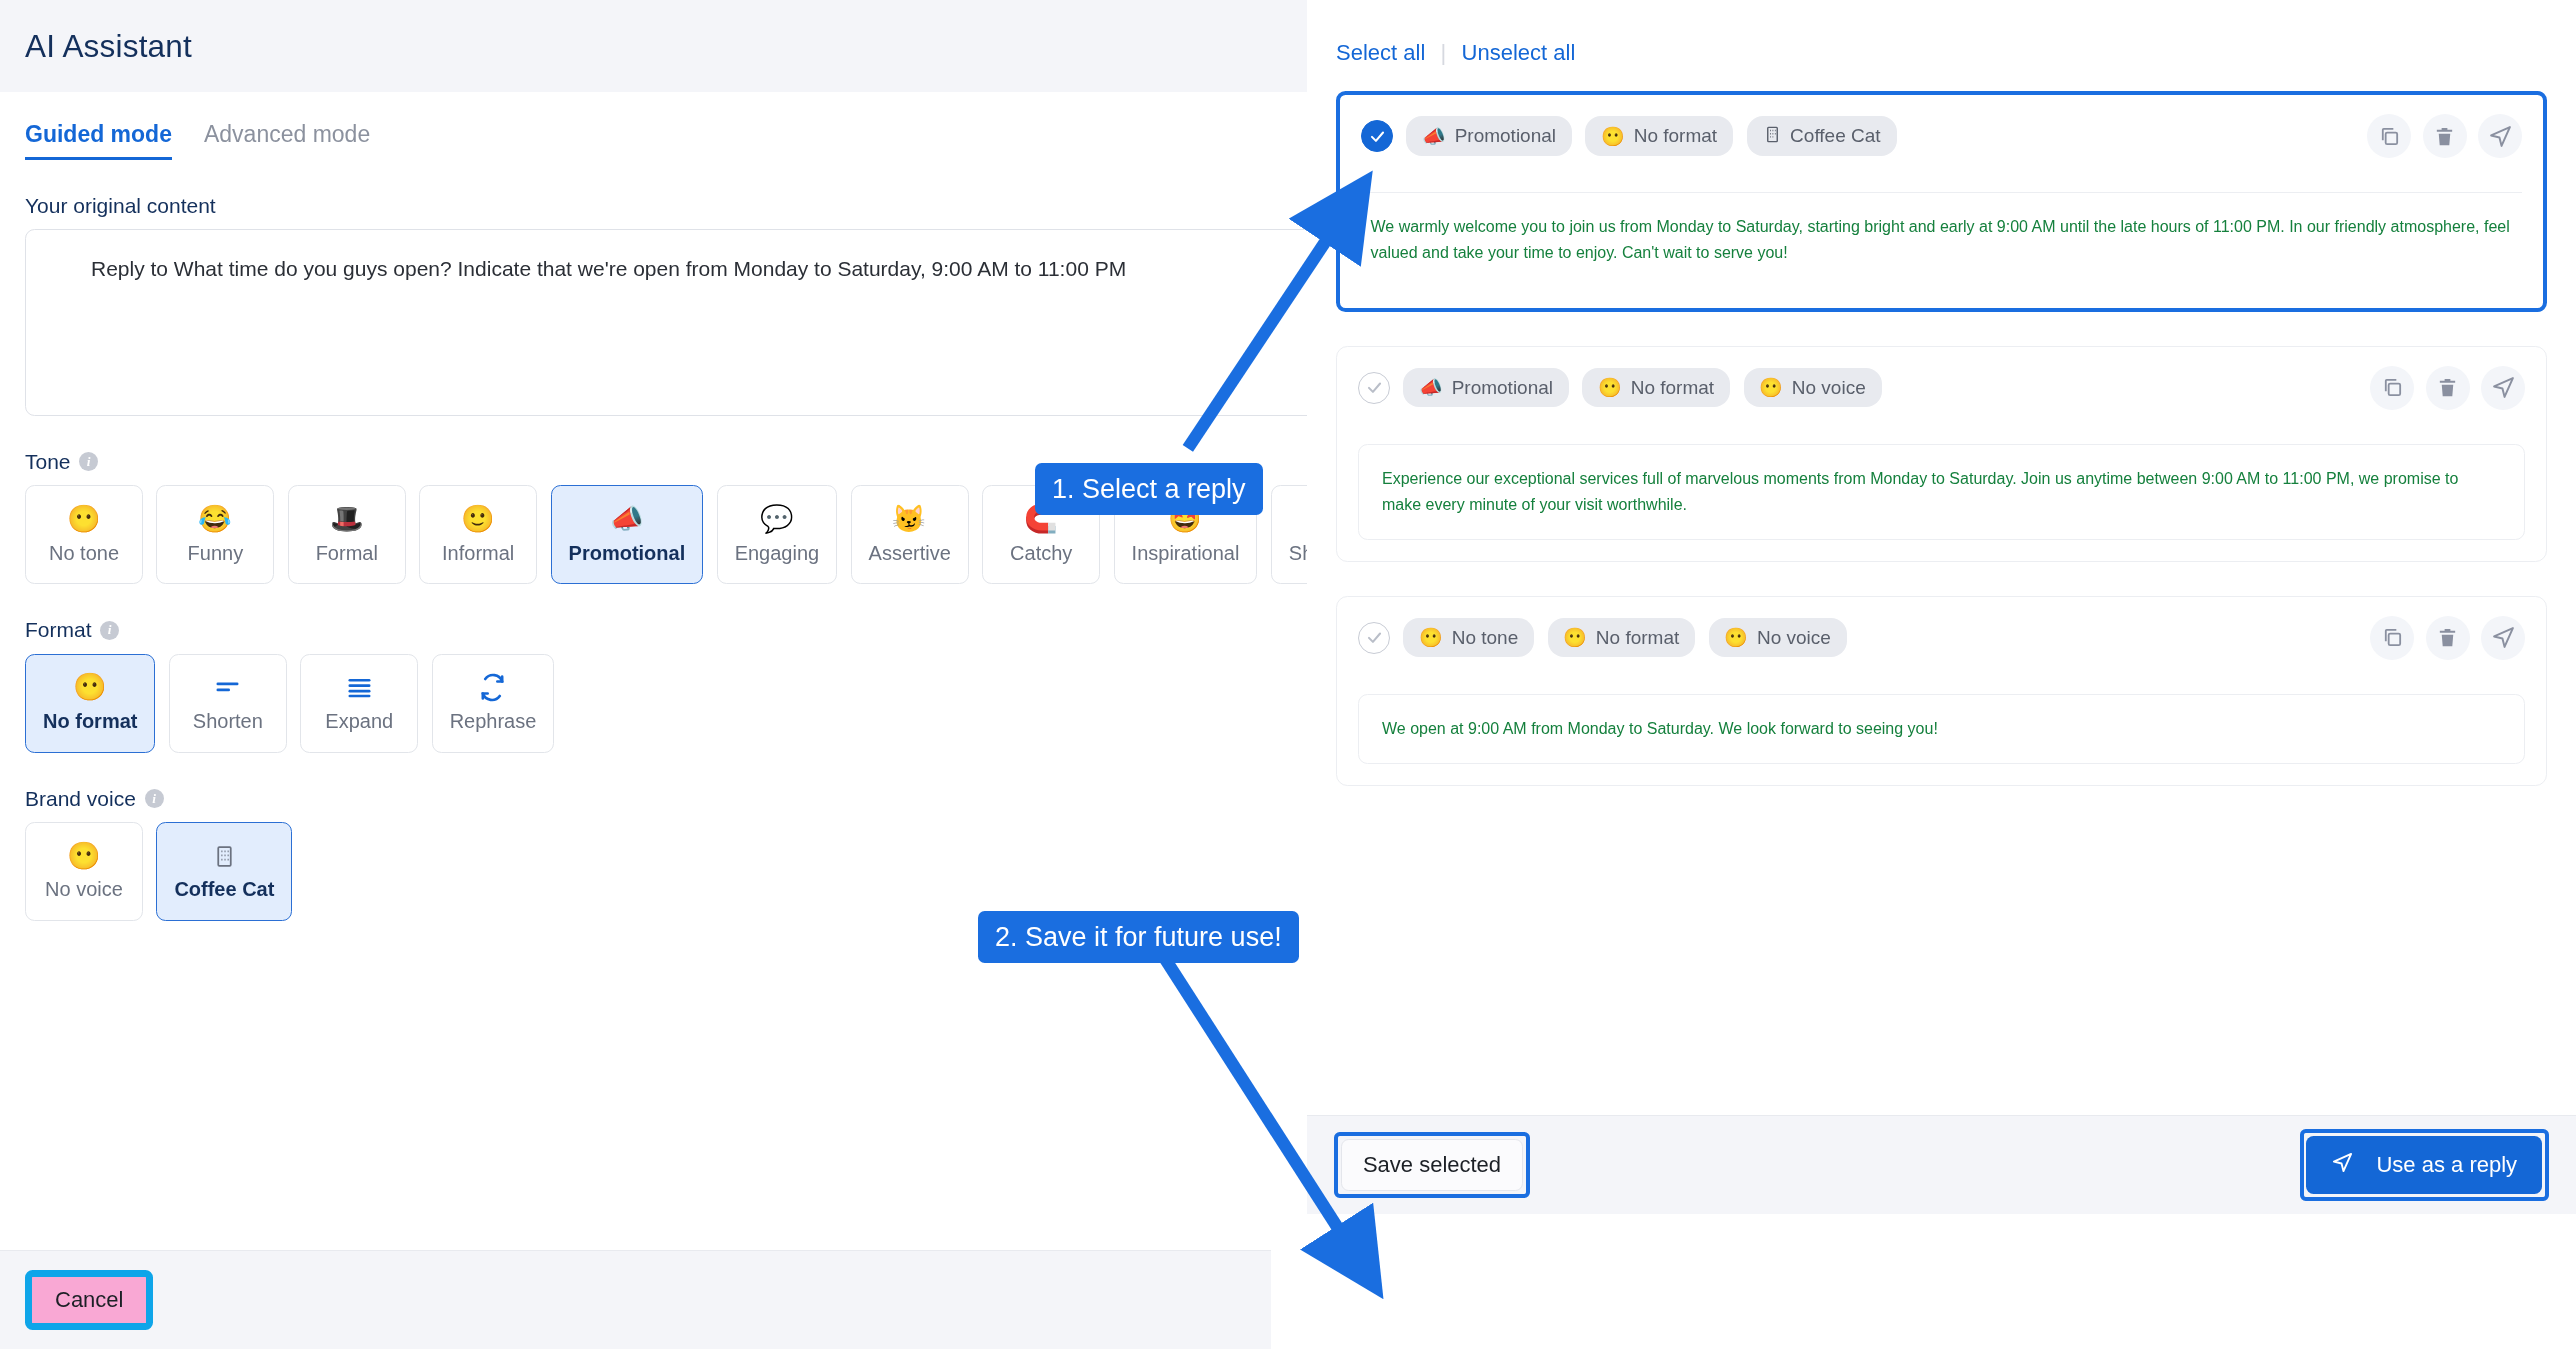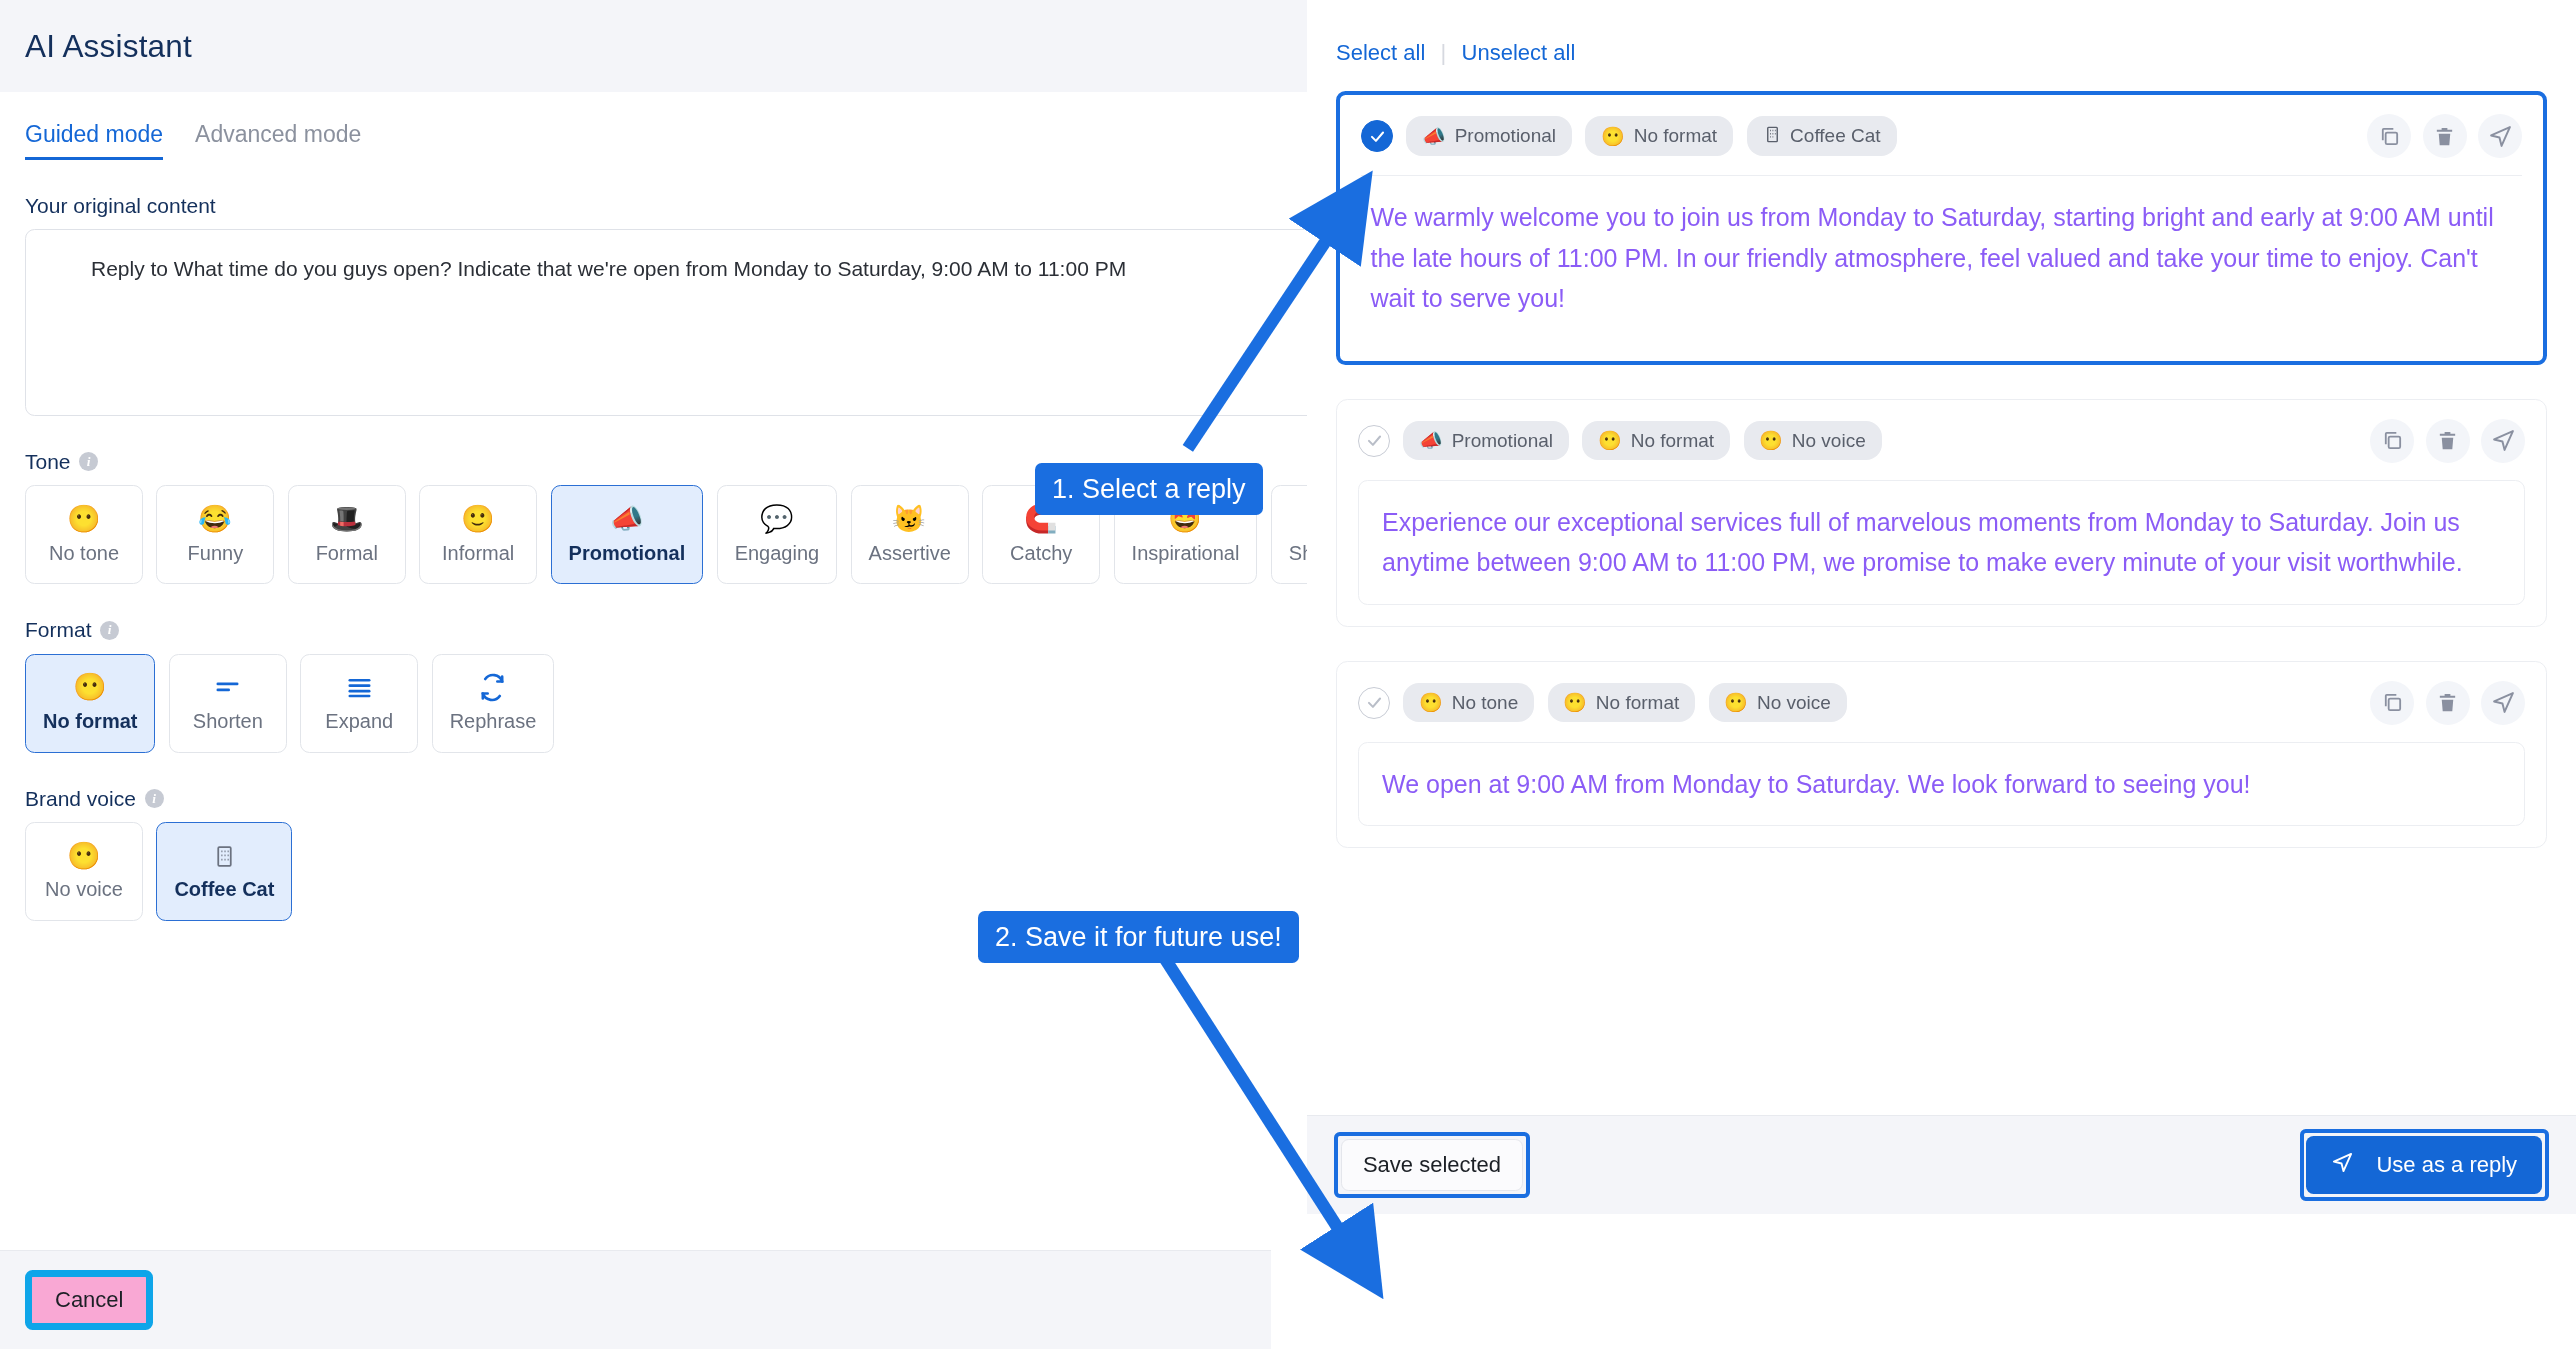--- a/index.html
+++ b/index.html
@@ -35,21 +35,21 @@
   .left-header {
     height: 92px; background: #f4f5f9;
     display: flex; align-items: center; padding: 0 25px;
   }
   .left-title { font-size: 31.5px; color: #14305c; font-weight: 400; letter-spacing: 0.2px; }
 
   .left-body { padding: 0 25px; }
 
   .tabs { display: flex; gap: 32px; margin-top: 29px; }
   .tab { font-size: 23px; color: #8b919e; padding-bottom: 8.6px; cursor: pointer; }
-  .tab.active { color: #1467d6; border-bottom: 3.8px solid #1467d6; font-weight: 400; }
+  .tab.active { color: #1467d6; border-bottom: 3.8px solid #1467d6; font-weight: 700; }
 
   .section-label {
     font-size: 21px; color: #14305c; margin-top: 34px; margin-bottom: 11.4px;
     display: flex; align-items: center; gap: 8.6px;
   }
   .info-i {
     width: 19px; height: 19px; border-radius: 50%; background: #c6cad3;
     color: #fff; font-size: 13.4px; font-style: italic; font-weight: bold;
     display: inline-flex; align-items: center; justify-content: center;
     font-family: "Liberation Serif", serif;
@@ -124,22 +124,22 @@
   .tag .tglyph { font-size: 19px; line-height: 1; }
 
   .card-actions { margin-left: auto; display: flex; gap: 11.4px; }
   .act {
     width: 44px; height: 44px; border-radius: 50%; background: #f3f5f9;
     display: flex; align-items: center; justify-content: center; cursor: pointer;
   }
   .act svg { display: block; }
 
   .card-body {
-    margin-top: 17px; border: 1px solid #eceef2; border-radius: 9.5px;
-    padding: 21px 23px; font-size: 25px; line-height: 1.62; color: #8b5cf6;
+    margin-top: 34px; border: 1px solid #eceef2; border-radius: 9.5px;
+    padding: 21px 23px; font-size: 16px; line-height: 1.62; color: #15803d;
   }
   .card.highlight .card-body { border: none; border-top: 1px solid #eceef2; border-radius: 0; padding-left: 9.5px; padding-right: 9.5px; }
 
   .right-footer {
     position: absolute; left: 0; bottom: 0; width: 1269px; height: 99px;
     background: #f4f5f9; border-top: 1px solid #e8eaef;
     display: flex; align-items: center; justify-content: space-between;
     padding: 0 27px;
   }
   .btn-save {

